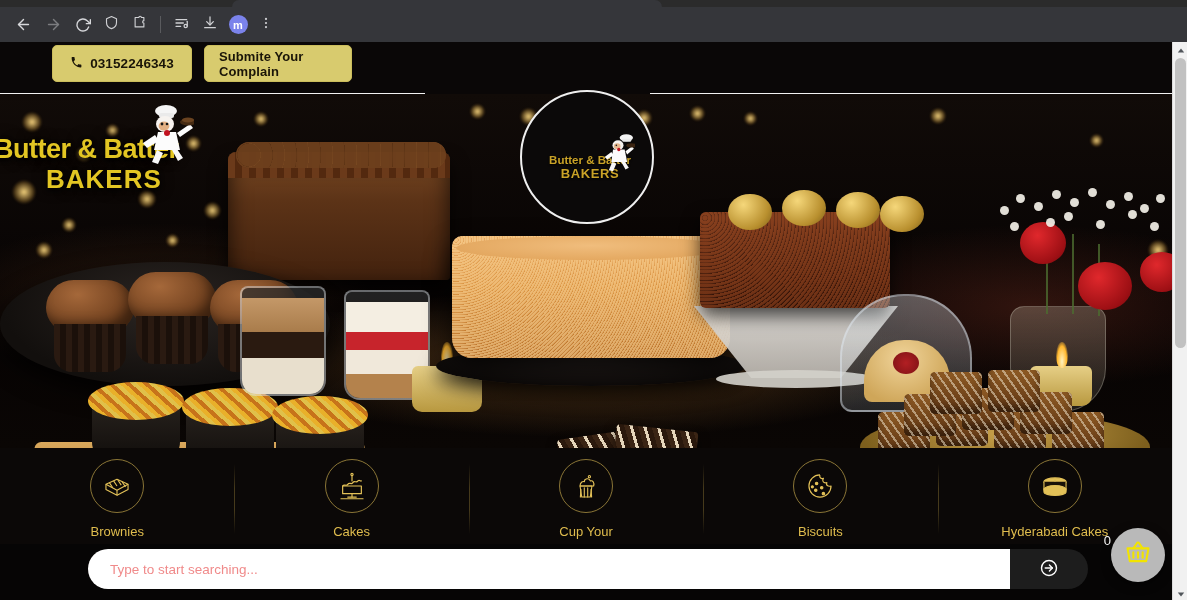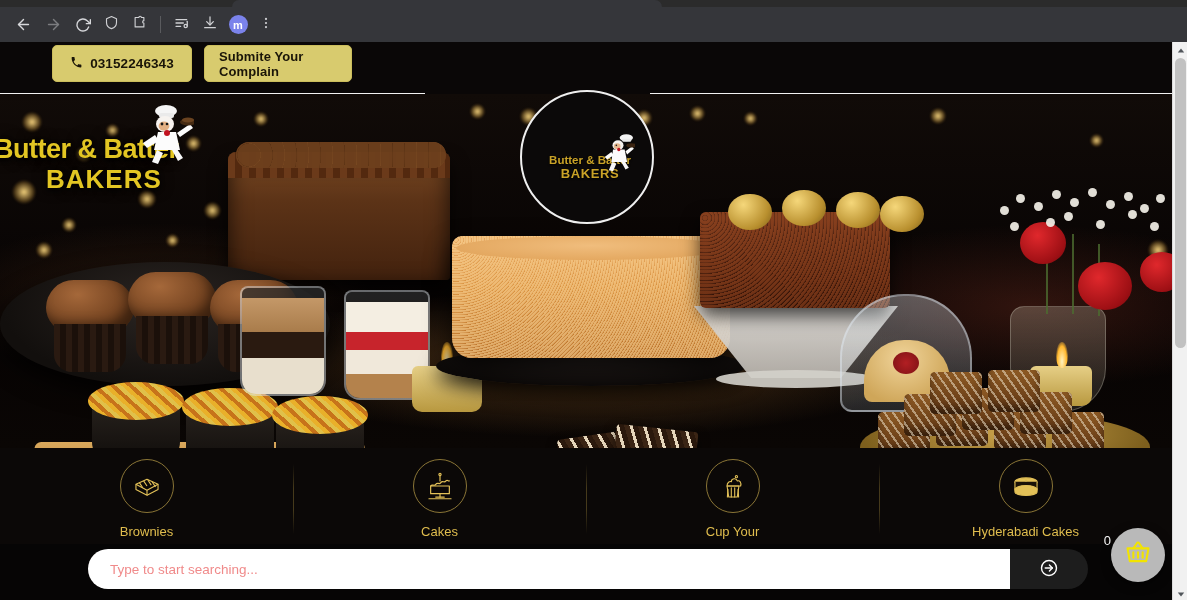--- a/index.html
+++ b/index.html
@@ -493,20 +493,33 @@
           <svg width="34" height="34" viewBox="0 0 40 40" fill="none" stroke="#e3c158" stroke-width="1.3" stroke-linecap="round" stroke-linejoin="round">
             <path d="M13 20 h14 l-2 13 h-10 z"></path>
                 <path d="M14 24 l-.6 9 M18 22 v11 M22 22 v11 M26 24 l.6 9"></path>
             <path d="M13 20 c0 -4 3 -6 5 -5 c0 -4 6 -5 7 -1 c3 -1 5 2 4 6 z"></path>
             <circle cx="24" cy="9" r="1.3"></circle>
           </svg>
         </div>
         <div class="cat-label">Cup Your</div>
       </div>
 
+      <div class="cat">
+        <div class="cat-ring">
+          <svg width="34" height="34" viewBox="0 0 40 40" fill="none" stroke="#e3c158" stroke-width="1.4" stroke-linejoin="round">
+            <path d="M20 7 a13 13 0 1 0 13 13 c-4 1 -6 -1 -5 -4 c-4 1 -6 -2 -4 -5 c-3 1 -5 -1 -4 -4"></path>
+            <circle cx="16" cy="17" r="1.4" fill="#e3c158"></circle>
+                <circle cx="22" cy="22" r="1.4" fill="#e3c158"></circle>
+            <circle cx="15" cy="25" r="1.4" fill="#e3c158"></circle>
+                <circle cx="24" cy="29" r="1.4" fill="#e3c158"></circle>
+            <circle cx="11" cy="21" r="1.2" fill="#e3c158"></circle>
+          </svg>
+        </div>
+        <div class="cat-label">Biscuits</div>
+      </div>
 
 
       <div class="cat">
         <div class="cat-ring">
           <svg width="34" height="34" viewBox="0 0 40 40" fill="none" stroke="#e3c158" stroke-width="1.3" stroke-linejoin="round">
             <ellipse cx="20" cy="15" rx="13" ry="4.5" fill="#e3c158"></ellipse>
             <path d="M7 15 v8 a13 4.5 0 0 0 26 0 v-8" fill="#1a1208"></path>
             <path d="M7 23 a13 4.5 0 0 0 26 0" stroke="#e3c158"></path>
             <ellipse cx="20" cy="24" rx="13" ry="4.5" fill="#e3c158"></ellipse>
             <path d="M7 24 v3 a13 4 0 0 0 26 0 v-3" fill="#e3c158"></path>

